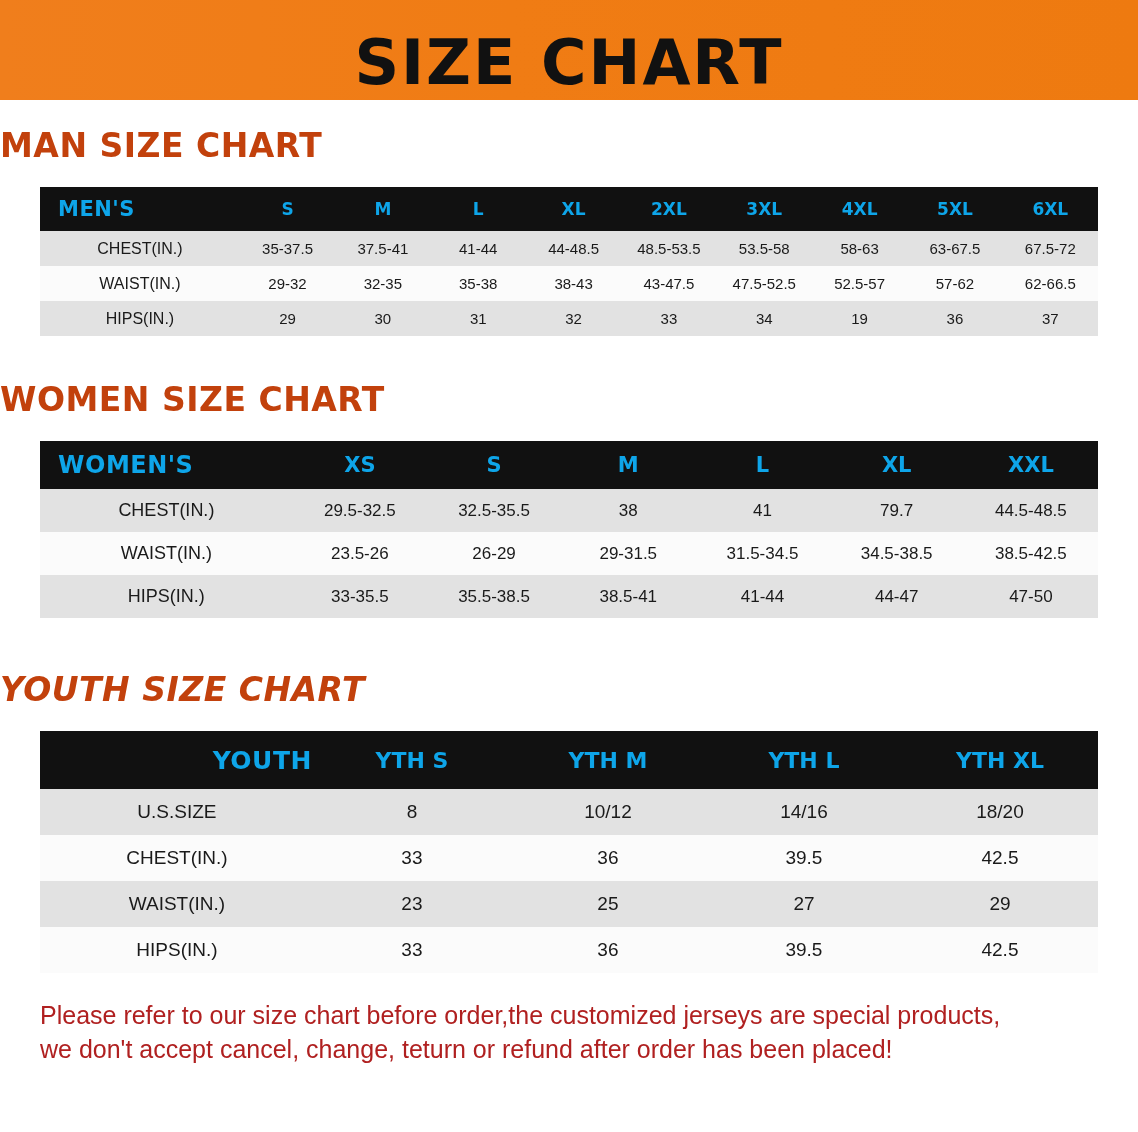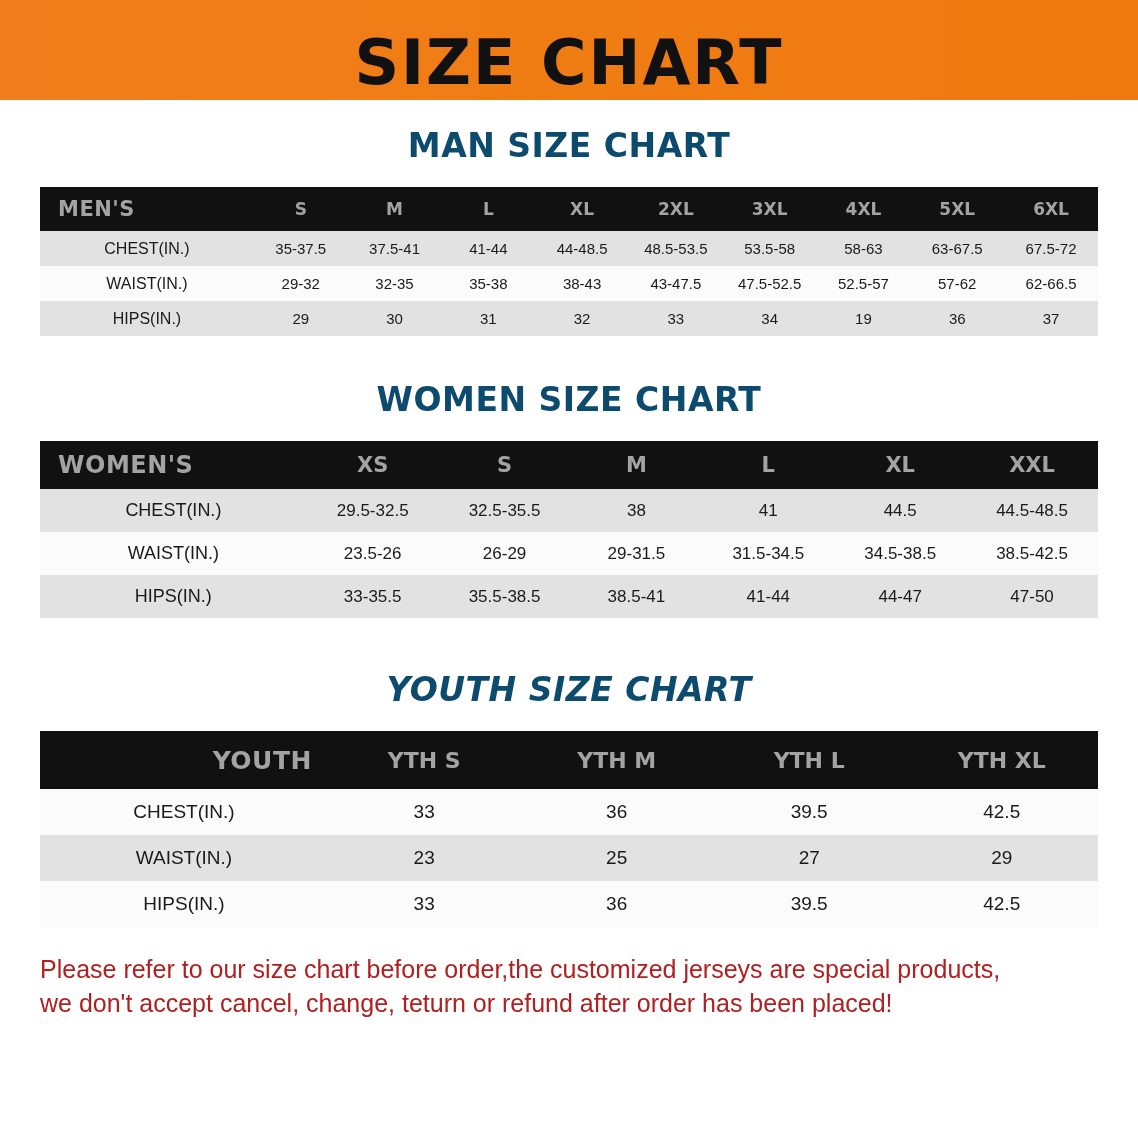--- a/index.html
+++ b/index.html
@@ -37,48 +37,47 @@
     font-size: 62px;
     letter-spacing: 2px;
     color: #111111;
     line-height: 1;
     margin: 0;
     padding-bottom: 6px;
   }
 
   
   .section-title {
-    text-align: center;
     font-family: "DejaVu Sans", sans-serif;
     font-weight: bold;
     font-size: 33px;
     letter-spacing: 0.5px;
-    color: #0c4a6e;
+    color: #c2410c;
     margin: 0;
   }
   .st-man   { margin-top: 26px; margin-bottom: 22px; }
   .st-women { margin-top: 44px; margin-bottom: 22px; }
   .st-youth { margin-top: 52px; margin-bottom: 22px; font-style: italic; }
 
   
   .table-wrap {
     margin: 0 40px;
   }
   table.size-table {
     width: 100%;
     border-collapse: collapse;
     table-layout: fixed;
   }
   table.size-table thead th {
     background: #111111;
-    color: #a3a3a3;
+    color: #0ea5e9;
     font-family: "DejaVu Sans", sans-serif;
     font-weight: bold;
     text-align: center;
-    padding: 10px 16px;
+    padding: 10px 2px;
   }
   table.size-table thead th.rowlabel {
     text-align: left;
     padding-left: 18px;
     letter-spacing: 0.5px;
   }
   table.size-table tbody td {
     text-align: center;
     color: #1a1a1a;
     padding: 8px 2px;
@@ -205,21 +204,21 @@
           <th>XXL</th>
         </tr>
       </thead>
       <tbody>
         <tr class="band-gray">
           <td class="rowlabel">CHEST(IN.)</td>
           <td>29.5-32.5</td>
           <td>32.5-35.5</td>
           <td>38</td>
           <td>41</td>
-          <td>44.5</td>
+          <td>79.7</td>
           <td>44.5-48.5</td>
         </tr>
         <tr class="band-white">
           <td class="rowlabel">WAIST(IN.)</td>
           <td>23.5-26</td>
           <td>26-29</td>
           <td>29-31.5</td>
           <td>31.5-34.5</td>
           <td>34.5-38.5</td>
           <td>38.5-42.5</td>
@@ -243,20 +242,27 @@
       <thead>
         <tr>
           <th class="rowlabel" style="width:24%;text-align:right;">YOUTH</th>
           <th>YTH S</th>
           <th>YTH M</th>
           <th>YTH L</th>
           <th>YTH XL</th>
         </tr>
       </thead>
       <tbody>
+        <tr class="band-gray">
+          <td class="rowlabel">U.S.SIZE</td>
+          <td>8</td>
+          <td>10/12</td>
+          <td>14/16</td>
+          <td>18/20</td>
+        </tr>
         <tr class="band-white">
           <td class="rowlabel">CHEST(IN.)</td>
           <td>33</td>
           <td>36</td>
           <td>39.5</td>
           <td>42.5</td>
         </tr>
         <tr class="band-gray">
           <td class="rowlabel">WAIST(IN.)</td>
           <td>23</td>

